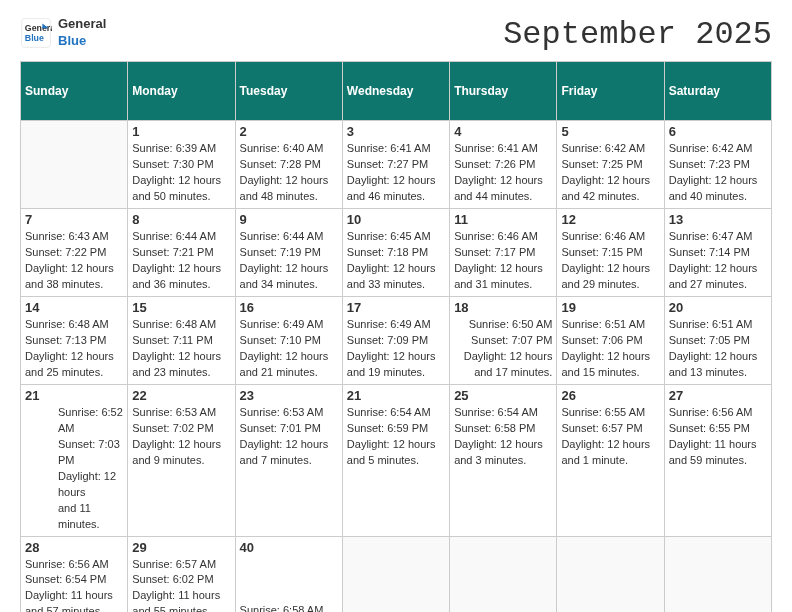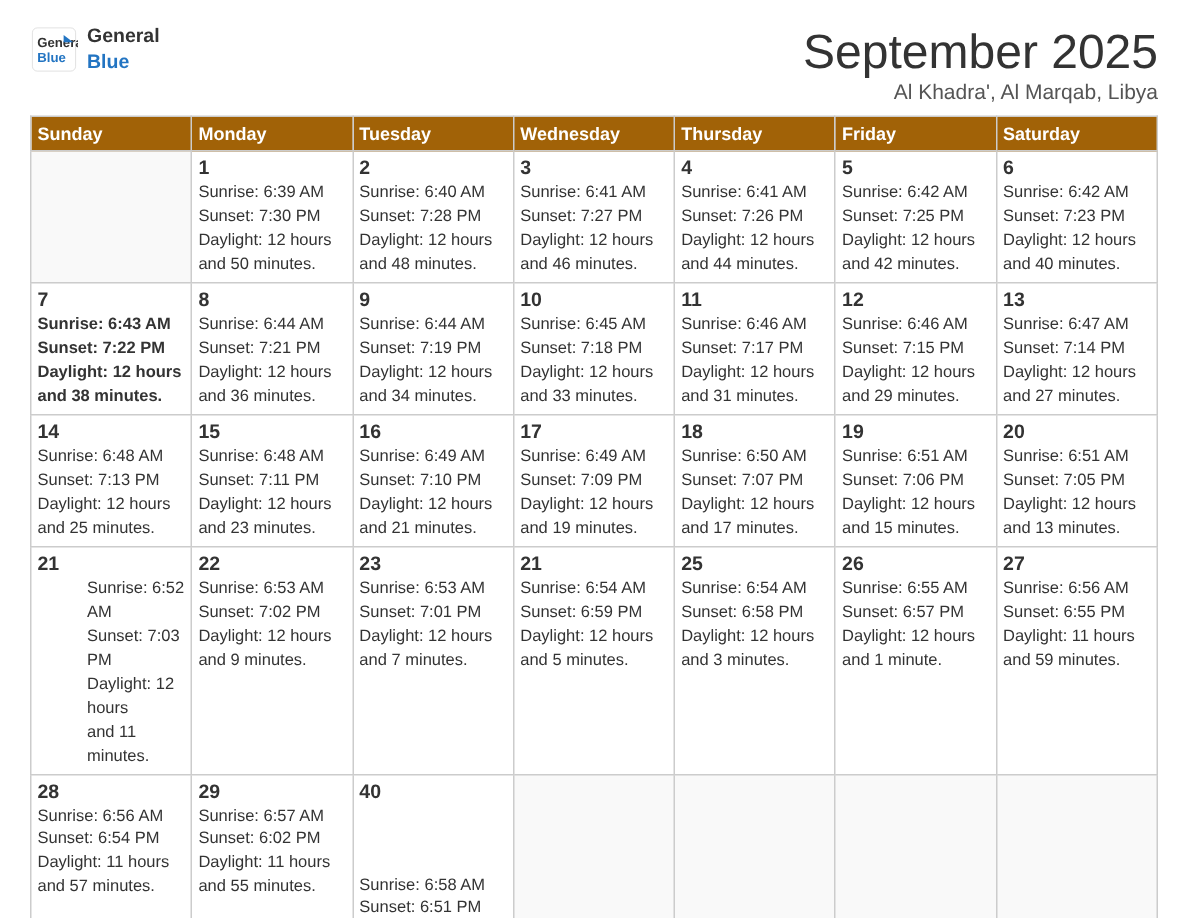--- a/index.html
+++ b/index.html
@@ -27,41 +27,42 @@
       display: flex;
       align-items: center;
       gap: 6px;
     }
     .logo-icon {
       width: 32px;
       height: 32px;
     }
     .title-block {
       text-align: right;
+      font-family: Liberation Mono, monospace;
     }
     .month-title {
       font-size: 32px;
       font-weight: normal;
       color: #333;
     }
     .location {
       font-size: 14px;
       color: #555;
     }
     .calendar {
       width: 100%;
       border-collapse: collapse;
       flex: 1;
     }
     .calendar th {
-      background: #a16207;
+      background: #0f766e;
       color: #fff;
       font-size: 12px;
       font-weight: bold;
-      padding: 4px 4px;
+      padding: 22px 4px;
       text-align: left;
       border: 1px solid #ccc;
     }
     .calendar td {
       border: 1px solid #ccc;
       vertical-align: top;
       padding: 3px 4px;
       font-size: 10px;
       color: #333;
       width: 14.28%;
@@ -99,21 +100,20 @@
         <div style="font-size:13px; font-weight:bold; color:#333; line-height:1.3;">
           <span style="color:#333;">General</span>
         </div>
         <div style="font-size:13px; font-weight:bold; color:#2274c2; line-height:1.3;">
           <span>Blue</span>
         </div>
       </div>
     </div>
     <div class="title-block">
       <div class="month-title">September 2025</div>
-      <div class="location">Al Khadra', Al Marqab, Libya</div>
     </div>
   </div>
 
   <table class="calendar">
     <thead>
       <tr>
       <th>Sunday</th>
           <th>Monday</th>
           <th>Tuesday</th>
           <th>Wednesday</th>
@@ -164,21 +164,21 @@
             <span class="day-num">6</span>
             <div class="day-info" style="white-space: pre-line;">Sunrise: 6:42 AM
 Sunset: 7:23 PM
 Daylight: 12 hours
 and 40 minutes.</div>
           </td>
         </tr>
         <tr>
           <td>
             <span class="day-num">7</span>
-            <div class="day-info" style="white-space: pre-line; font-weight: bold;">Sunrise: 6:43 AM
+            <div class="day-info" style="white-space: pre-line;">Sunrise: 6:43 AM
 Sunset: 7:22 PM
 Daylight: 12 hours
 and 38 minutes.</div>
           </td>
           <td>
             <span class="day-num">8</span>
             <div class="day-info" style="white-space: pre-line;">Sunrise: 6:44 AM
 Sunset: 7:21 PM
 Daylight: 12 hours
 and 36 minutes.</div>
@@ -243,21 +243,21 @@
           </td>
           <td>
             <span class="day-num">17</span>
             <div class="day-info" style="white-space: pre-line;">Sunrise: 6:49 AM
 Sunset: 7:09 PM
 Daylight: 12 hours
 and 19 minutes.</div>
           </td>
           <td>
             <span class="day-num">18</span>
-            <div class="day-info" style="white-space: pre-line;">Sunrise: 6:50 AM
+            <div class="day-info" style="white-space: pre-line; text-align: right;">Sunrise: 6:50 AM
 Sunset: 7:07 PM
 Daylight: 12 hours
 and 17 minutes.</div>
           </td>
           <td>
             <span class="day-num">19</span>
             <div class="day-info" style="white-space: pre-line;">Sunrise: 6:51 AM
 Sunset: 7:06 PM
 Daylight: 12 hours
 and 15 minutes.</div>

